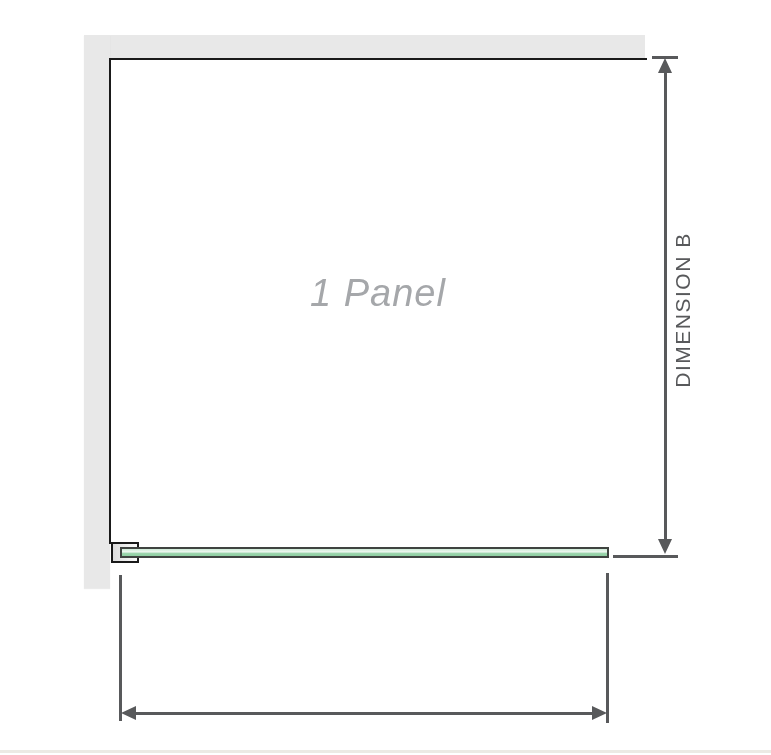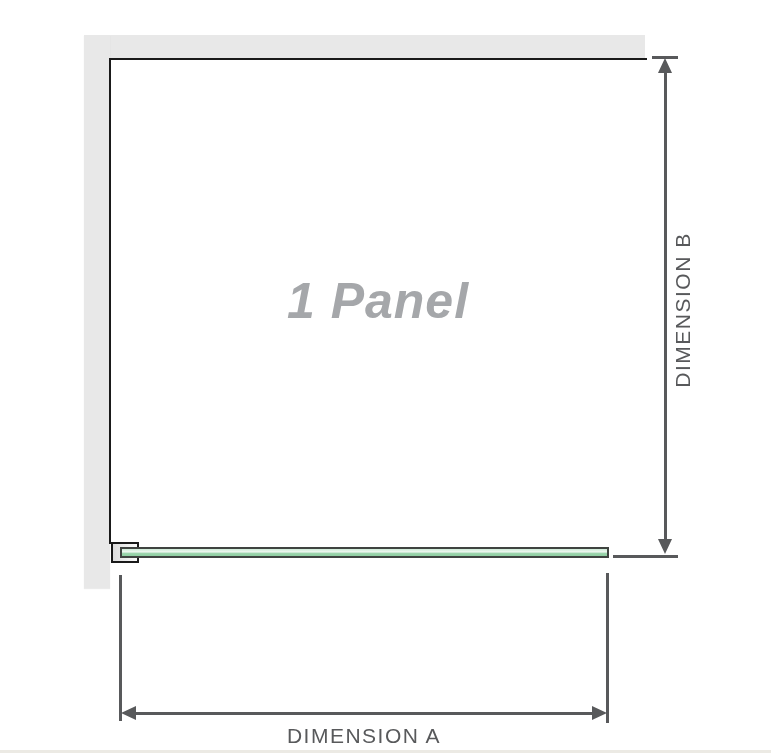--- a/index.html
+++ b/index.html
@@ -40,23 +40,23 @@
     left: 109px; top: 58px;
     width: 2px; height: 486px;
     background: var(--outline, #1a1a1a);
   }
 
   
   .panel-label {
     left: 109px; top: 272px;
     width: 538px;
     text-align: center;
-    font-size: 50px;
+    font-size: 38px;
     font-style: italic;
-    font-weight: 700;
+    font-weight: 400;
     letter-spacing: 1px;
     color: var(--panel-label-color, #a5a7aa);
   }
 
   
   .bracket {
     left: 111px; top: 542px;
     width: 28px; height: 21px;
     box-sizing: border-box;
     border: 2px solid var(--outline, #1a1a1a);
@@ -159,17 +159,16 @@
   <div class="abs dim dimb-line"></div>
   <div class="abs arrow arrow-up"></div>
   <div class="abs arrow arrow-down"></div>
   <div class="abs dimb-label">DIMENSION B</div>
 
   <div class="abs dim ext-left"></div>
   <div class="abs dim ext-right"></div>
   <div class="abs dim dima-line"></div>
   <div class="abs arrow arrow-left"></div>
   <div class="abs arrow arrow-right"></div>
-  <div class="abs dima-label">DIMENSION A</div>
 
   <div class="abs baseline-rule"></div>
 
 </div>
 
 </body></html>

